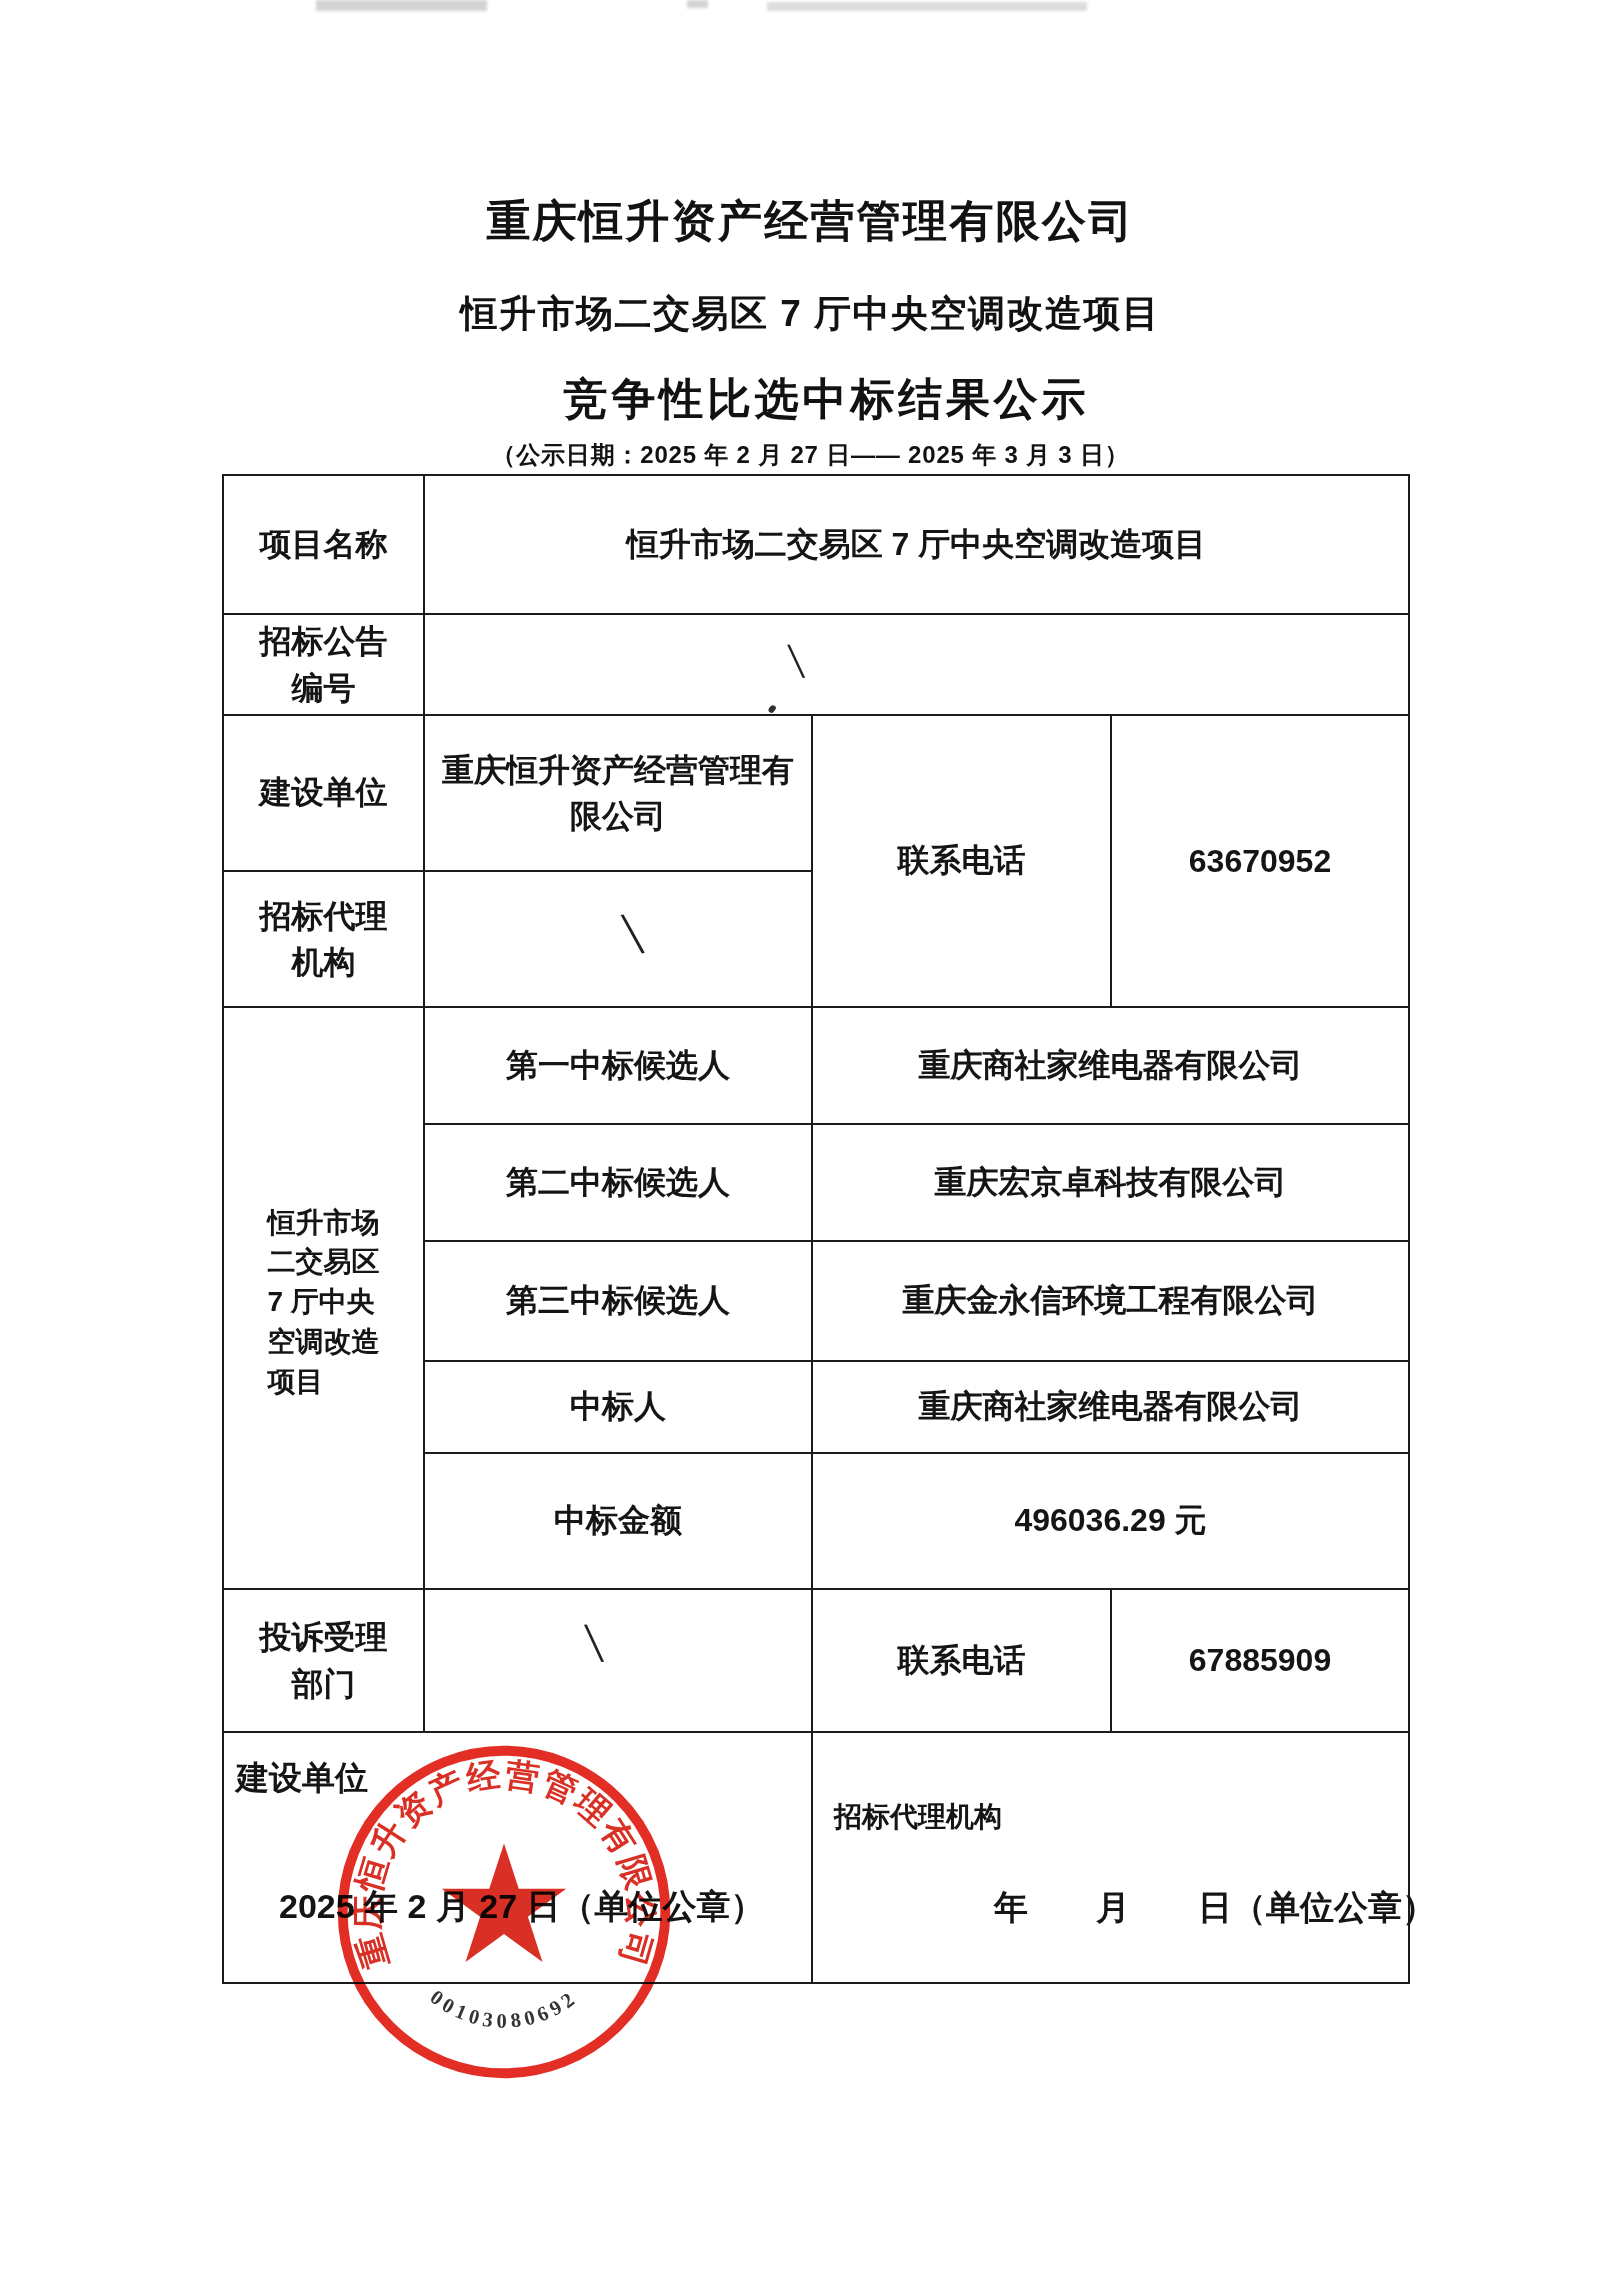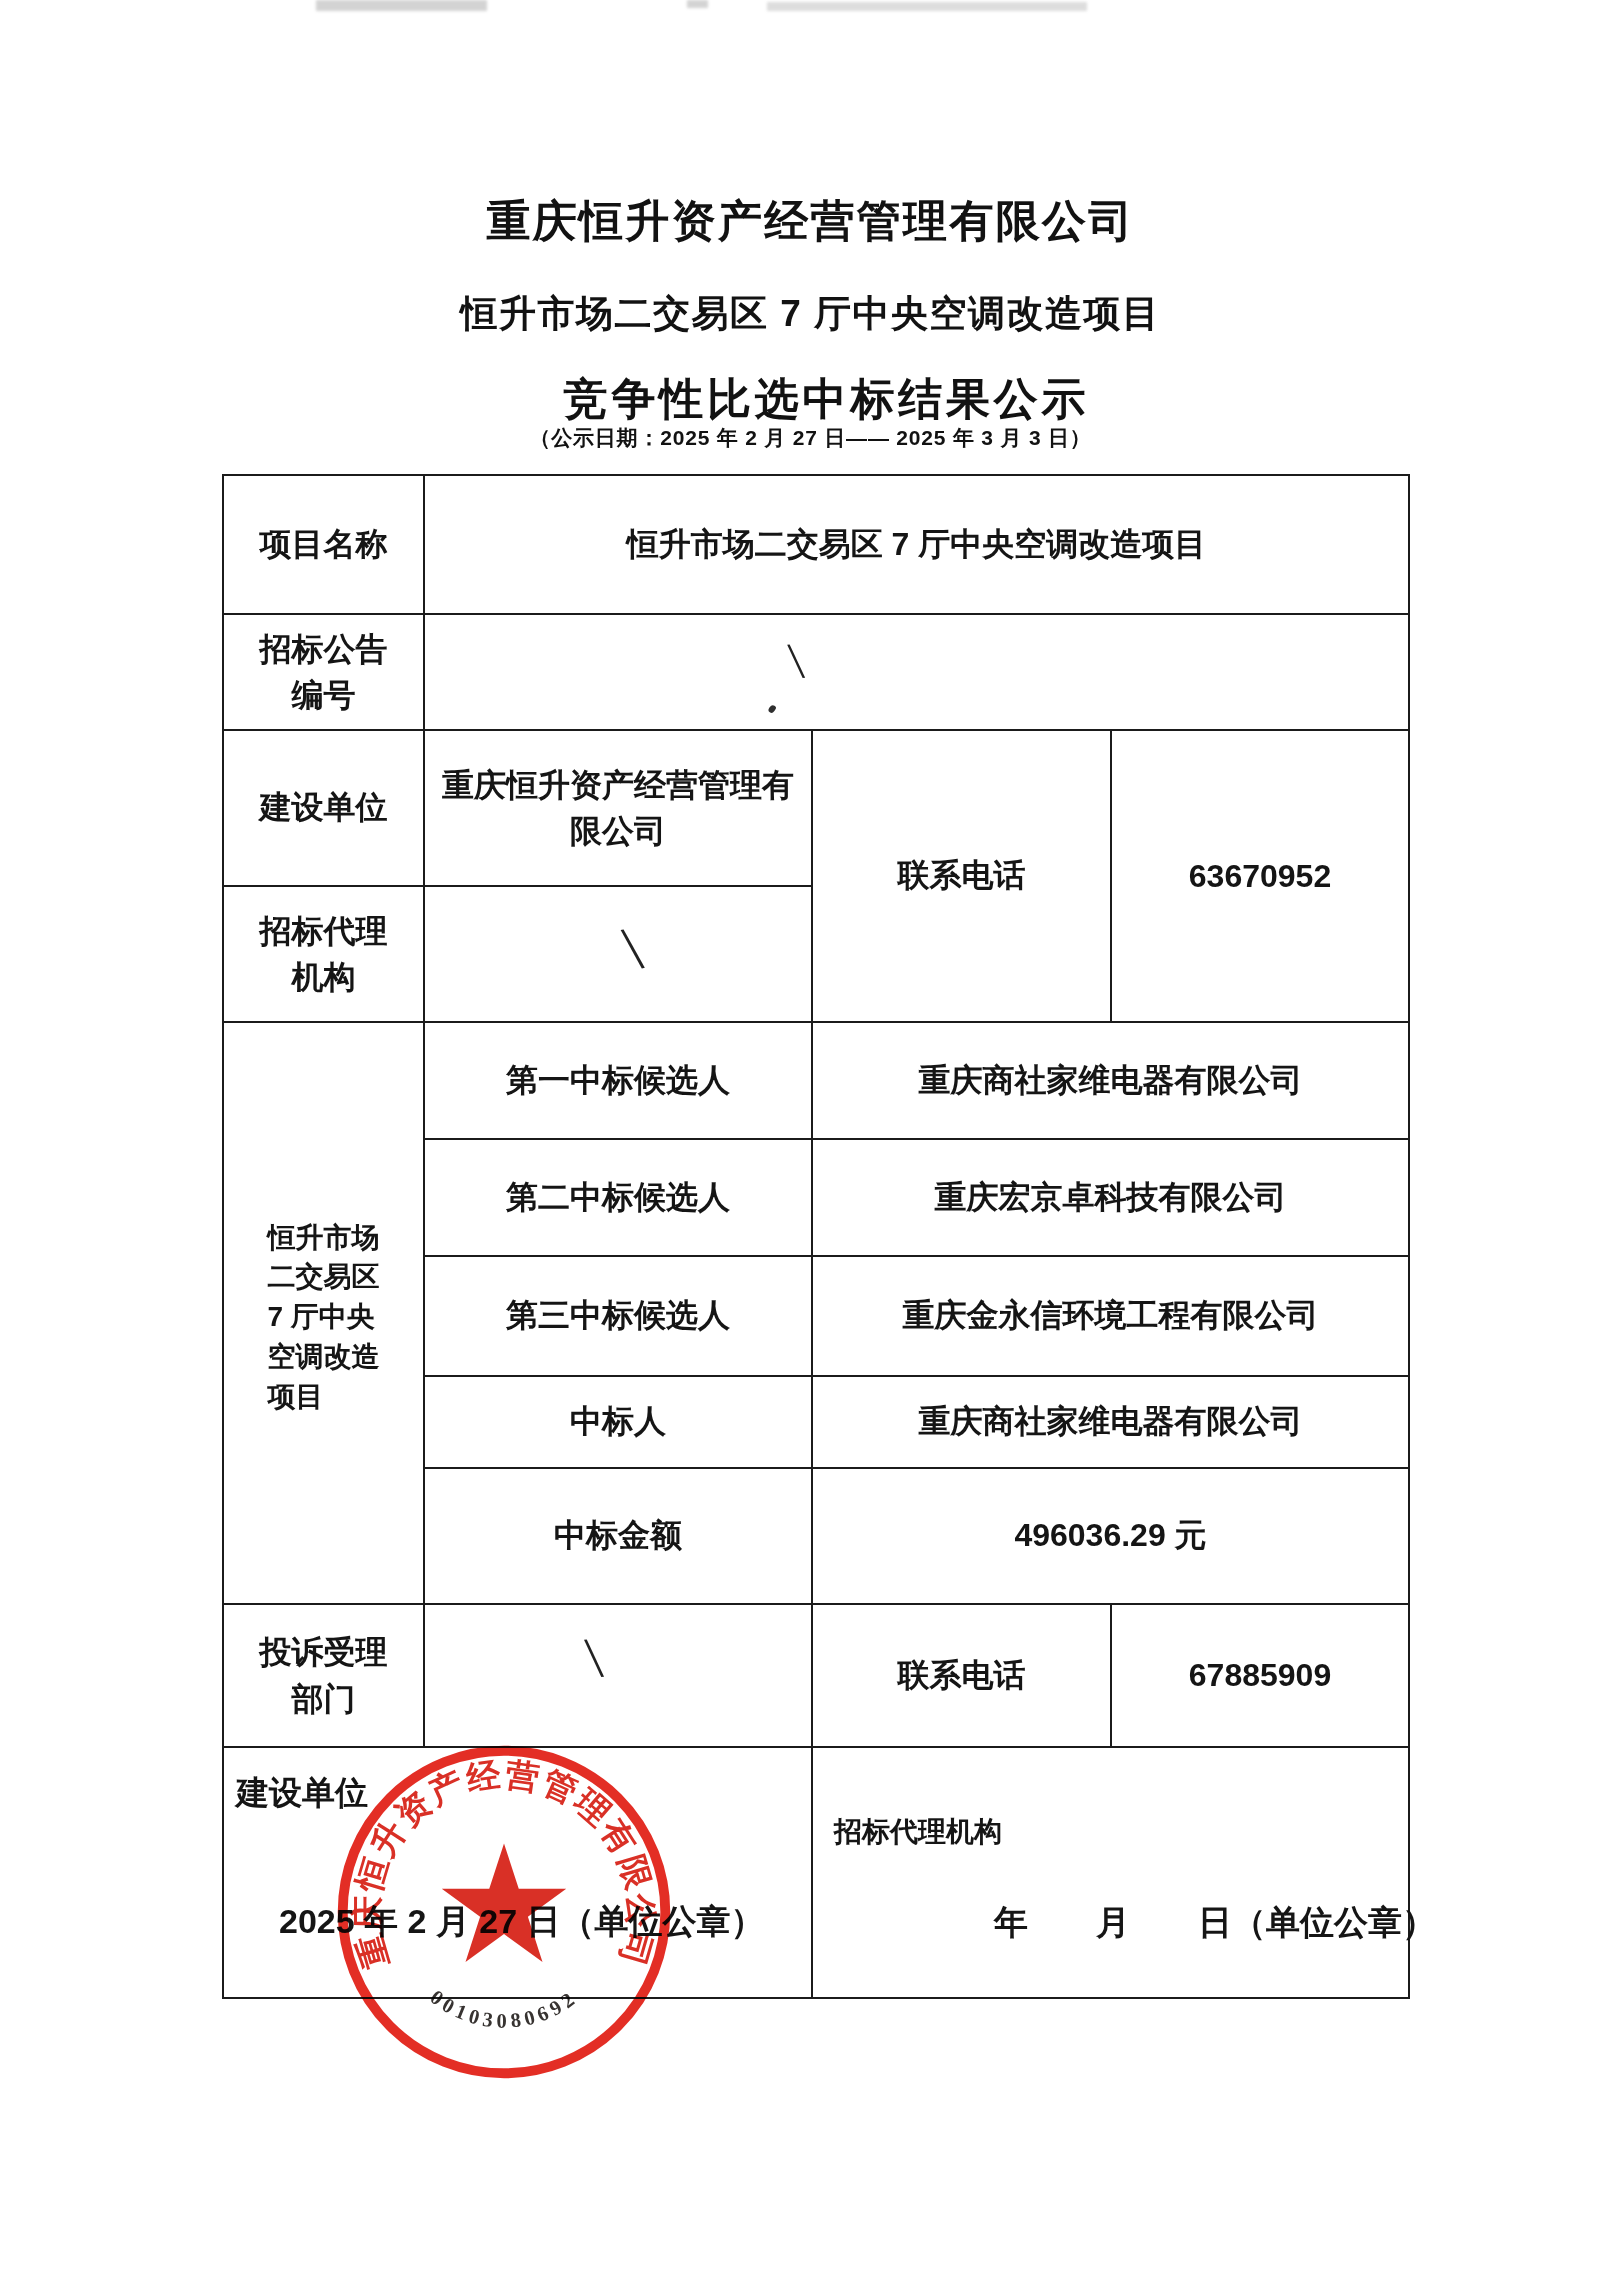--- a/index.html
+++ b/index.html
@@ -10,28 +10,28 @@
   .artifact{position:absolute;background:#9f9f9f;opacity:.45;filter:blur(1.5px);}
   .a1{left:316px;top:0;width:171px;height:10.7px;}
   .a2{left:687px;top:0;width:21px;height:8.4px;}
   .a3{left:767px;top:1.5px;width:320px;height:9px;opacity:.35;}
 
   
   .ttl{position:absolute;left:0;width:100%;text-align:center;font-weight:700;color:#121212;}
   .t1{top:192px;font-size:44px;letter-spacing:2.3px;}
   .t2{top:289px;font-size:37px;letter-spacing:1.5px;}
   .t3{top:370px;font-size:44px;letter-spacing:3.8px;margin-left:16px;}
-  .dn{top:424px;font-size:21px;letter-spacing:0.8px;}
+  .dn{top:439px;font-size:24px;letter-spacing:0.8px;}
 
   
   table.doc{position:absolute;left:222px;top:474px;border-collapse:collapse;table-layout:fixed;
             width:1186px;}
   table.doc td{border:2.3px solid #1b1b1b;vertical-align:middle;text-align:center;
                font-weight:700;font-size:32px;color:#151515;padding:0;}
-  tr.r1{height:139px;margin-top:12px;} tr.r2{height:116px;} tr.r3{height:156px;} tr.r4{height:136px;}
+  tr.r1{height:139px;margin-top:12px;} tr.r2{height:101px;} tr.r3{height:156px;} tr.r4{height:136px;}
   tr.r5{height:117px;} tr.r6{height:117px;} tr.r7{height:120px;} tr.r8{height:92px;}
   tr.r9{height:136px;} tr.r10{height:143px;} tr.r11{height:251px;}
   td.prel{white-space:pre-line;line-height:1.45;}
   td.val, span.val{font-size:33px;}
   td.rel{position:relative;}
   .group-inner{display:inline-block;text-align:left;white-space:pre-line;
                font-size:28px;line-height:1.42;font-weight:700;margin-top:8px;}
   
   .slash{position:absolute;font-family:"Liberation Serif", serif;font-weight:400;color:#222;
          line-height:1;}

